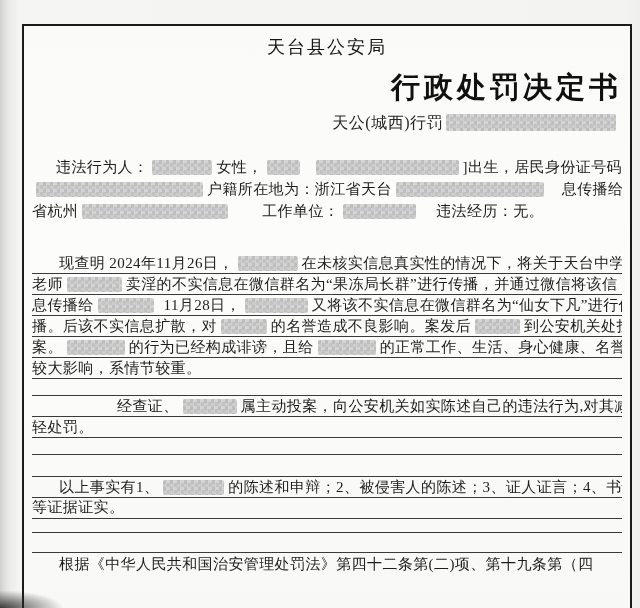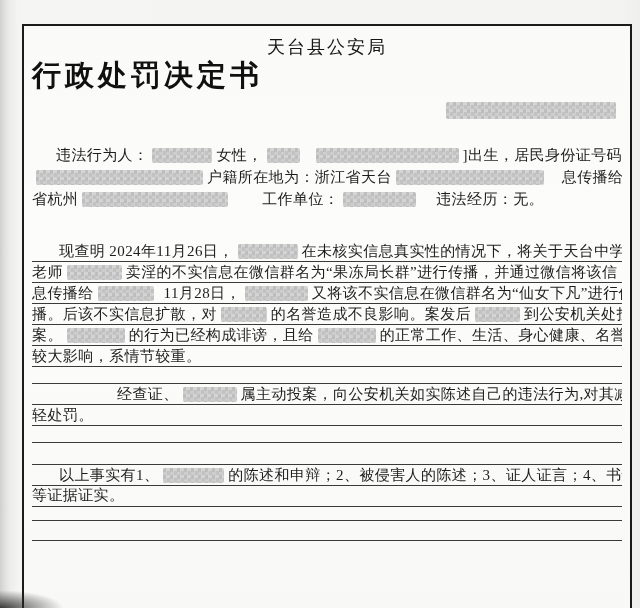--- a/index.html
+++ b/index.html
@@ -19,21 +19,21 @@
   }
   .corner-shadow{
     position:absolute;left:0;bottom:0;width:64px;height:18px;
     background:radial-gradient(ellipse at 0% 100%, rgba(42,42,40,0.9) 0%, rgba(42,42,40,0) 70%);
   }
   .agency{
     margin-top:2px;text-align:center;font-size:18px;line-height:22px;
     font-weight:400;letter-spacing:2px;color:#161616;
   }
   .doc-title{
-    margin-top:0;text-align:left;font-size:29px;line-height:34px;
+    margin-top:12px;text-align:right;font-size:29px;line-height:34px;
     font-weight:700;letter-spacing:4px;color:#101010;
   }
   .doc-number{
     margin-top:9px;height:19px;line-height:19px;
     display:flex;justify-content:flex-end;align-items:center;
     font-size:16px;color:#262626;padding-right:2px;letter-spacing:0.5px;
   }
   .doc-number .redact{height:17px;vertical-align:middle;margin-left:3px;}
   .doc-body{
     margin-top:24px;font-size:15px;color:#1d1d1d;letter-spacing:0.4px;
@@ -52,20 +52,21 @@
   }
 </style>
 </head>
 <body>
 
 <div class="scene">
   <div class="doc-frame" style="border-color: rgb(27, 27, 25);">
     <div class="agency">天台县公安局</div>
     <div class="doc-title">行政处罚决定书</div>
     <div class="doc-number">
+      <span>天公(城西)行罚</span>
       <span class="redact" style="width: 170px;"></span>
     </div>
     <div class="doc-body">
         <div class="row" style="height: 22px; line-height: 22px;"><span class="sp" style="width: 24px;"></span><span>违法行为人：</span><span class="redact" style="width: 60px; background-color: rgb(199, 199, 199);"></span><span>女性，</span><span class="redact" style="width: 33px; background-color: rgb(199, 199, 199);"></span><span class="sp" style="width: 8px;"></span><span class="redact" style="width: 143px; background-color: rgb(199, 199, 199);"></span><span>]出生，居民身份证号码为</span></div>
         <div class="row" style="height: 22px; line-height: 22px;"><span class="redact" style="width: 167px; background-color: rgb(199, 199, 199);"></span><span>户籍所在地为：浙江省天台</span><span class="redact" style="width: 148px; background-color: rgb(199, 199, 199);"></span><span class="sp" style="width: 14px;"></span><span>息传播给</span></div>
         <div class="row" style="height: 22px; line-height: 22px;"><span>省杭州</span><span class="redact" style="width: 146px; background-color: rgb(199, 199, 199);"></span><span class="sp" style="width: 30px;"></span><span>工作单位：</span><span class="redact" style="width: 73px; background-color: rgb(199, 199, 199);"></span><span class="sp" style="width: 16px;"></span><span>违法经历：无。</span></div>
         <div class="row" style="height: 31px; line-height: 31px;"></div>
         <div class="row ul" style="height: 21px; line-height: 21px;"><span class="sp" style="width: 27px;"></span><span>现查明 2024年11月26日，</span><span class="redact" style="width: 60px; background-color: rgb(199, 199, 199);"></span><span>在未核实信息真实性的情况下，将关于天台中学女</span></div>
         <div class="row ul" style="height: 21px; line-height: 21px;"><span>老师</span><span class="redact" style="width: 55px; background-color: rgb(199, 199, 199);"></span><span>卖淫的不实信息在微信群名为“果冻局长群”进行传播，并通过微信将该信</span></div>
         <div class="row ul" style="height: 21px; line-height: 21px;"><span>息传播给</span><span class="redact" style="width: 56px; background-color: rgb(199, 199, 199);"></span><span class="sp" style="width: 6px;"></span><span>11月28日，</span><span class="redact" style="width: 63px; background-color: rgb(199, 199, 199);"></span><span>又将该不实信息在微信群名为“仙女下凡”进行传</span></div>
@@ -74,16 +75,17 @@
         <div class="row ul" style="height: 21px; line-height: 21px;"><span>较大影响，系情节较重。</span></div>
         <div class="row ul" style="height: 17px; line-height: 17px;"></div>
         <div class="row ul" style="height: 21px; line-height: 21px;"><span class="sp" style="width: 85px;"></span><span>经查证、</span><span class="redact" style="width: 54px; background-color: rgb(199, 199, 199);"></span><span>属主动投案，向公安机关如实陈述自己的违法行为,对其减</span></div>
         <div class="row ul" style="height: 21px; line-height: 21px;"><span>轻处罚。</span></div>
         <div class="row ul" style="height: 17px; line-height: 17px;"></div>
         <div class="row ul" style="height: 22px; line-height: 22px;"></div>
         <div class="row ul" style="height: 21px; line-height: 21px;"><span class="sp" style="width: 27px;"></span><span>以上事实有1、</span><span class="redact" style="width: 61px; background-color: rgb(199, 199, 199);"></span><span>的陈述和申辩；2、被侵害人的陈述；3、证人证言；4、书证</span></div>
         <div class="row ul" style="height: 21px; line-height: 21px; font-family: Liberation Mono, monospace;"><span>等证据证实。</span></div>
         <div class="row ul" style="height: 14px; line-height: 14px;"></div>
         <div class="row ul" style="height: 20px; line-height: 20px;"></div>
+        <div class="row" style="height: 22px; line-height: 22px;"><span class="sp" style="width: 27px;"></span><span>根据《中华人民共和国治安管理处罚法》第四十二条第(二)项、第十九条第（四</span></div>
       </div>
   </div>
   <div class="corner-shadow"></div>
 </div>
 
 </body></html>

